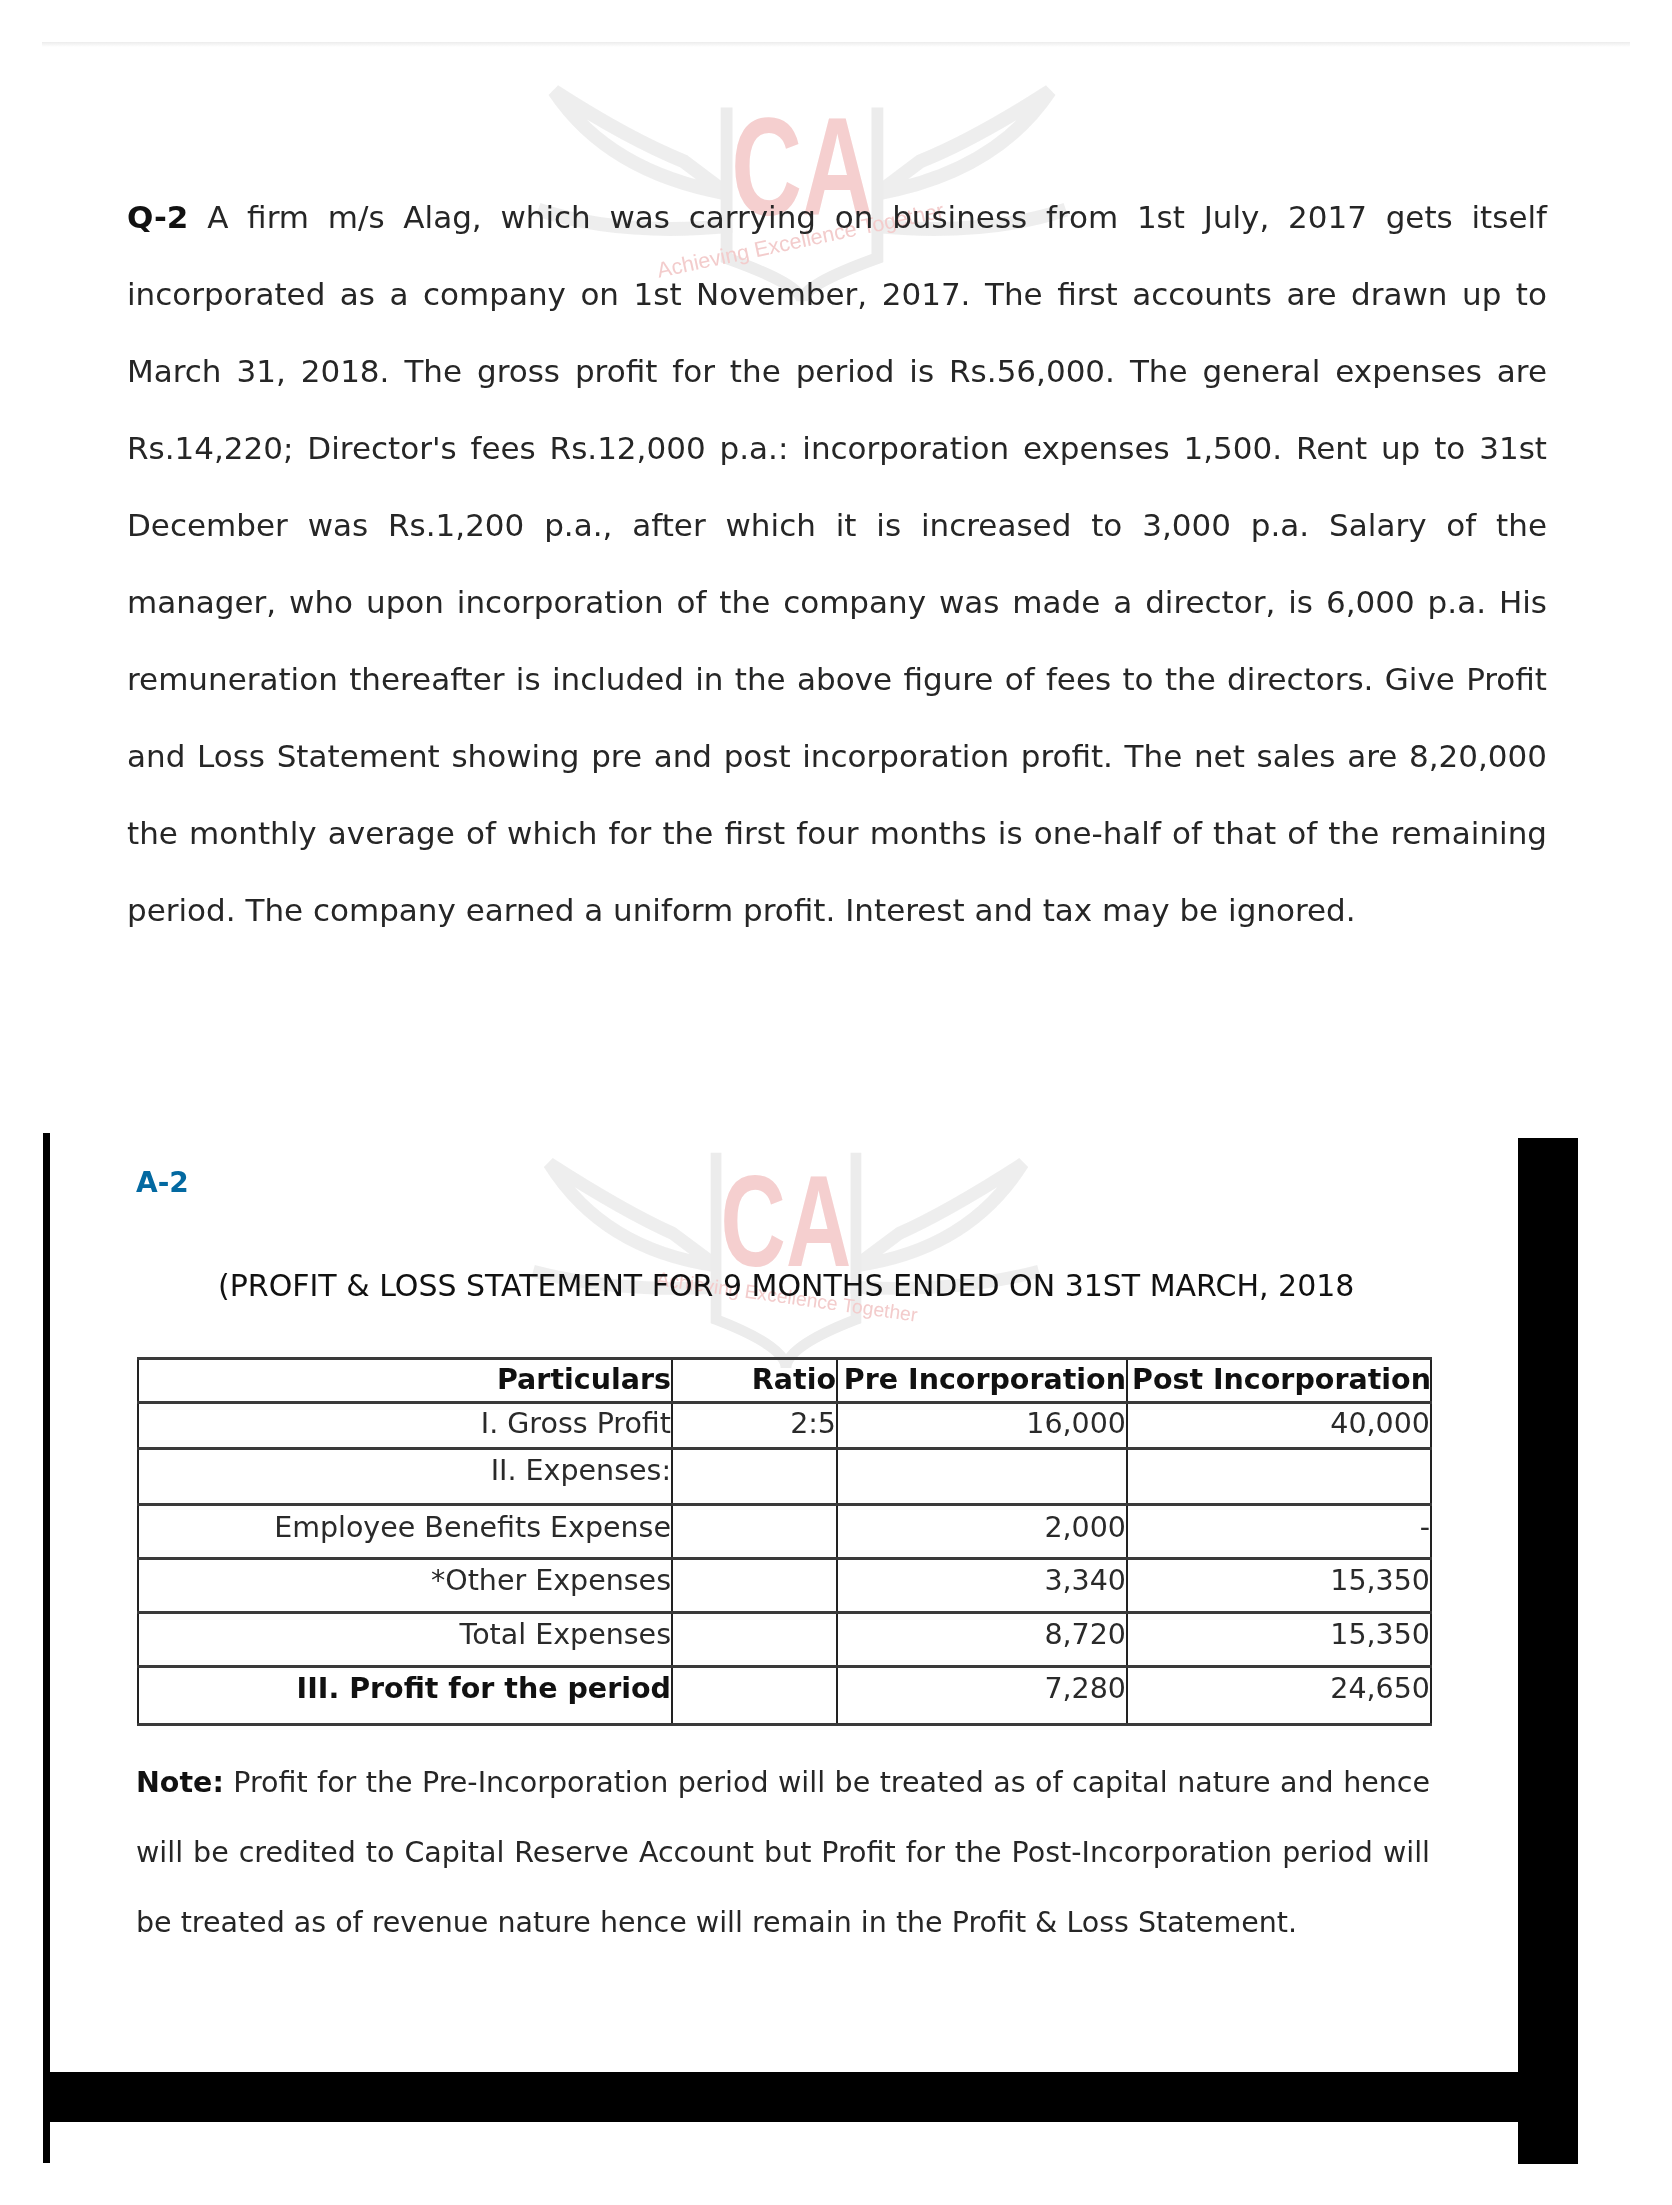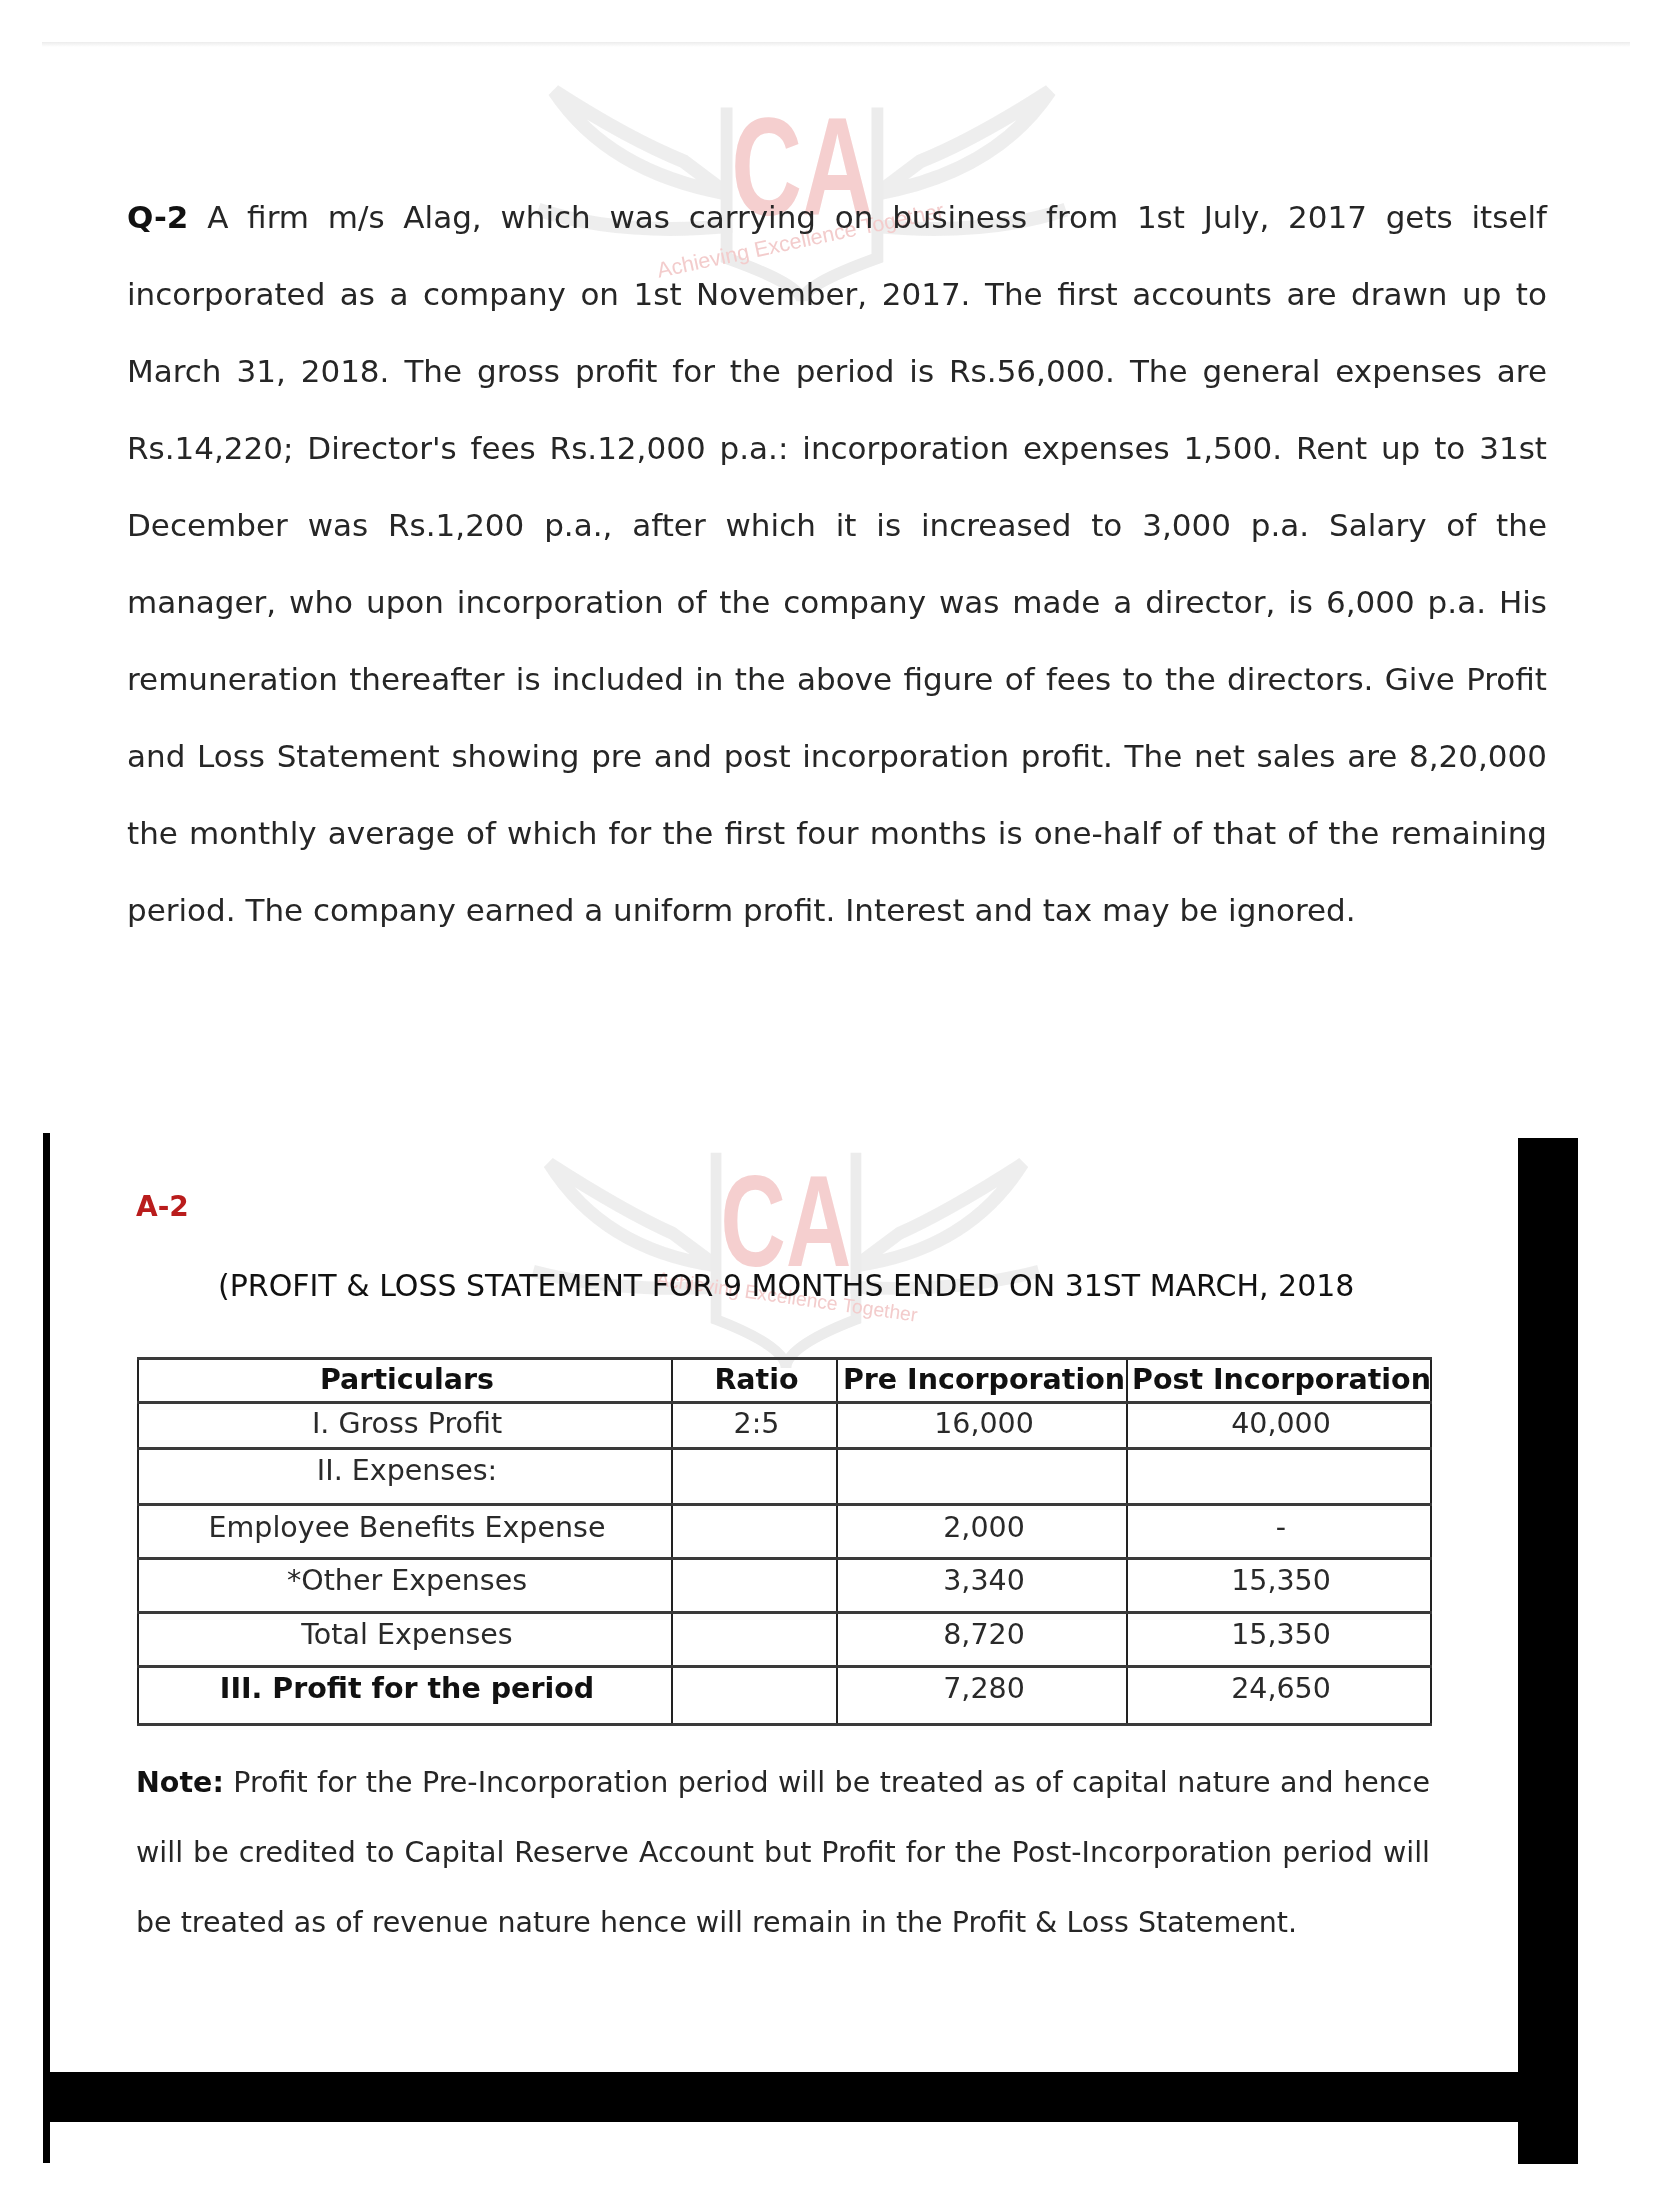--- a/index.html
+++ b/index.html
@@ -22,40 +22,40 @@
     font-size:31px; line-height:77px; text-align:justify; text-align-last:left;
     color:#262626;
   }
   .question b { color:#111; }
 
   .frame-left { position:absolute; left:43px; top:1133px; width:7px; height:1030px; background:#000; }
   .frame-right { position:absolute; left:1518px; top:1138px; width:60px; height:1026px; background:#000; }
   .frame-bottom { position:absolute; left:50px; top:2072px; width:1468px; height:50px; background:#000; }
 
   .answer-label {
-    position:absolute; left:136px; top:1190px; font-size:28px; font-weight:bold; color:#b91c1c;
+    position:absolute; left:136px; top:1166px; font-size:28px; font-weight:bold; color:#0369a1;
   }
   .statement-title {
     position:absolute; left:218px; top:1268px; width:1136px;
     font-size:30px; font-weight:normal; color:#111; white-space:nowrap;
   }
 
   table.pl {
     position:absolute; left:137px; top:1357px; width:1293px;
     border-collapse:collapse; table-layout:fixed;
     font-size:28.5px; color:#2a2a2a;
   }
   table.pl col.c1 { width:534px; }
   table.pl col.c2 { width:165px; }
   table.pl col.c3 { width:290px; }
   table.pl col.c4 { width:304px; }
   table.pl td, table.pl th {
     border-left:2.2px solid #222; border-right:2.2px solid #222;
     border-top:3.8px solid #3a3a3a; border-bottom:3.8px solid #3a3a3a;
-    padding:0 0 0 4px; text-align:center; vertical-align:top;
+    padding:0 0 0 4px; text-align:right; vertical-align:top;
     line-height:36px; white-space:nowrap; overflow:hidden;
   }
   table.pl th { font-weight:bold; color:#111; height:39px; padding-top:2.2px; }
   table.pl tr.r-gross td { height:41px; padding-top:2.2px; }
   table.pl tr.r-exp td { height:50px; padding-top:2.2px; }
   table.pl tr.r-emp td { height:47px; padding-top:4.3px; }
   table.pl tr.r-oth td { height:48px; padding-top:3.2px; }
   table.pl tr.r-tot td { height:48px; padding-top:3.2px; }
   table.pl tr.r-profit td { height:52px; padding-top:3.2px; }
   table.pl tr.r-profit td.label { font-weight:bold; color:#111; }

